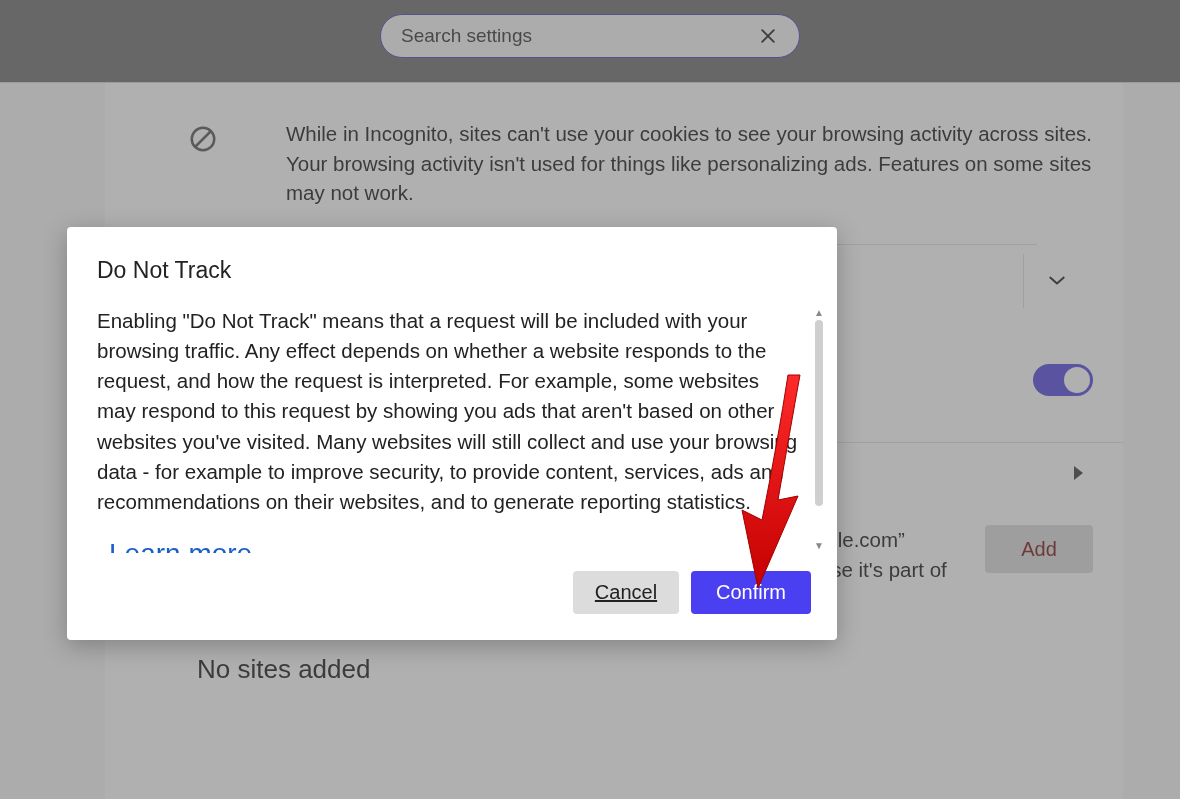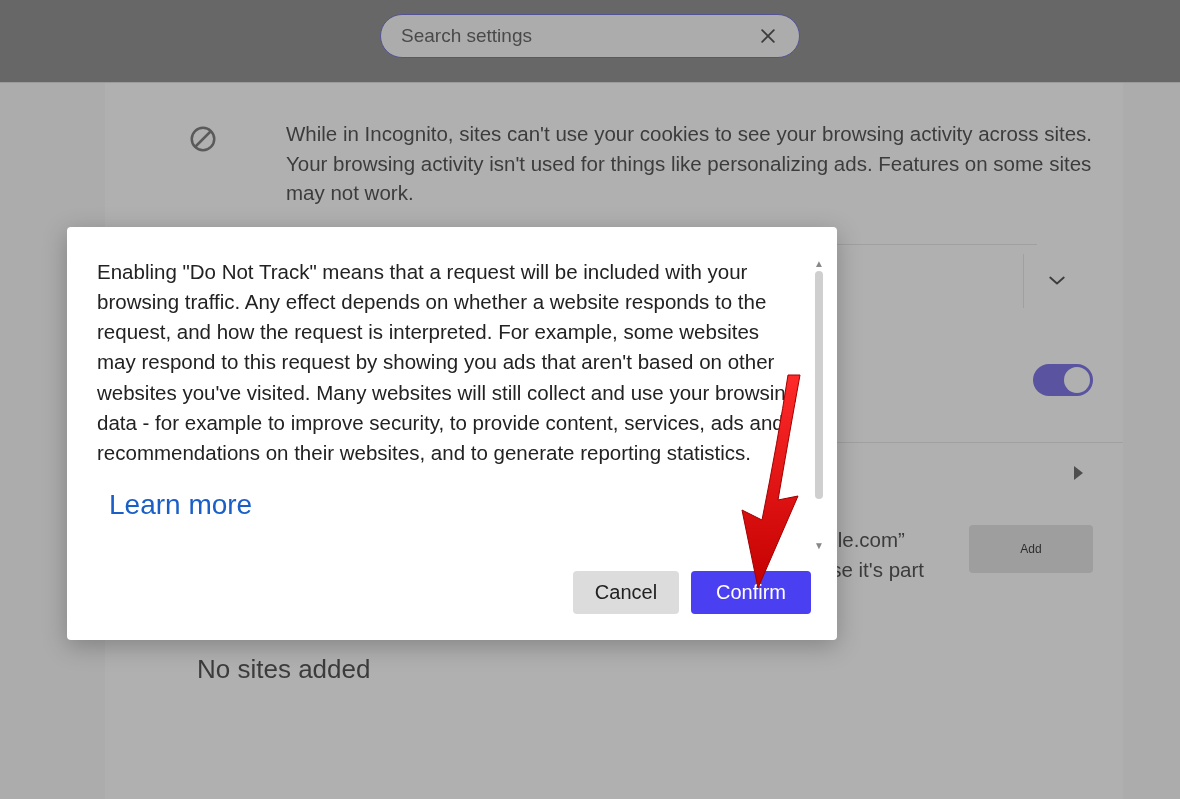--- a/index.html
+++ b/index.html
@@ -140,26 +140,26 @@
     align-items: flex-start;
     gap: 28px;
   }
   .sites-text {
     flex: 1;
     font-size: 20.5px;
     line-height: 1.45;
     color: #222;
   }
   .add-btn {
-    width: 124px; height: 48px;
+    width: 108px; height: 48px;
     background: #dcdcdc;
     border: none;
     border-radius: 4px;
-    font-size: 12px;
-    color: #000000;
+    font-size: 20px;
+    color: #7f1d1d;
     cursor: pointer;
   }
   .no-sites {
     padding: 40px 0 0 92px;
     font-size: 26px;
     color: #222;
   }
 
   
   .overlay {
@@ -252,20 +252,21 @@
     border: none;
     border-radius: 4px;
     font-size: 20px;
     padding: 10px 20px;
     cursor: pointer;
   }
   .btn-cancel {
     background: #dcdcdc;
     color: #222;
     width: 106px;
+    text-decoration: underline;
   }
   .btn-confirm {
     background: #4b3ff2;
     color: #fff;
     width: 120px;
   }
 
   
   .arrow-annot {
     position: absolute;
@@ -328,20 +329,21 @@
     <div class="sites-text">Affects the sites listed here and their subdomains. For example, adding “google.com” means that third-party cookies can also be active for mail.google.com, because it's part of google.com.</div>
     <button class="add-btn">Add</button>
   </div>
 
   <div class="no-sites">No sites added</div>
 </div>
 
 <div class="overlay"></div>
 
 <div class="dialog">
+  <div class="dialog-title">Do Not Track</div>
   <div class="dialog-body-wrap">
     <div class="dialog-body">
       <span>Enabling "Do Not Track" means that a request will be included with your browsing traffic. Any effect depends on whether a website responds to the request, and how the request is interpreted. For example, some websites may respond to this request by showing you ads that aren't based on other websites you've visited. Many websites will still collect and use your browsing data - for example to improve security, to provide content, services, ads and recommendations on their websites, and to generate reporting statistics.</span><br>
       <a class="learn-more">Learn more</a>
     </div>
     <div class="dialog-scrollbar">
       <span class="sb-arrow">▲</span>
       <div class="sb-track">
         <div class="sb-thumb"></div>
       </div>

